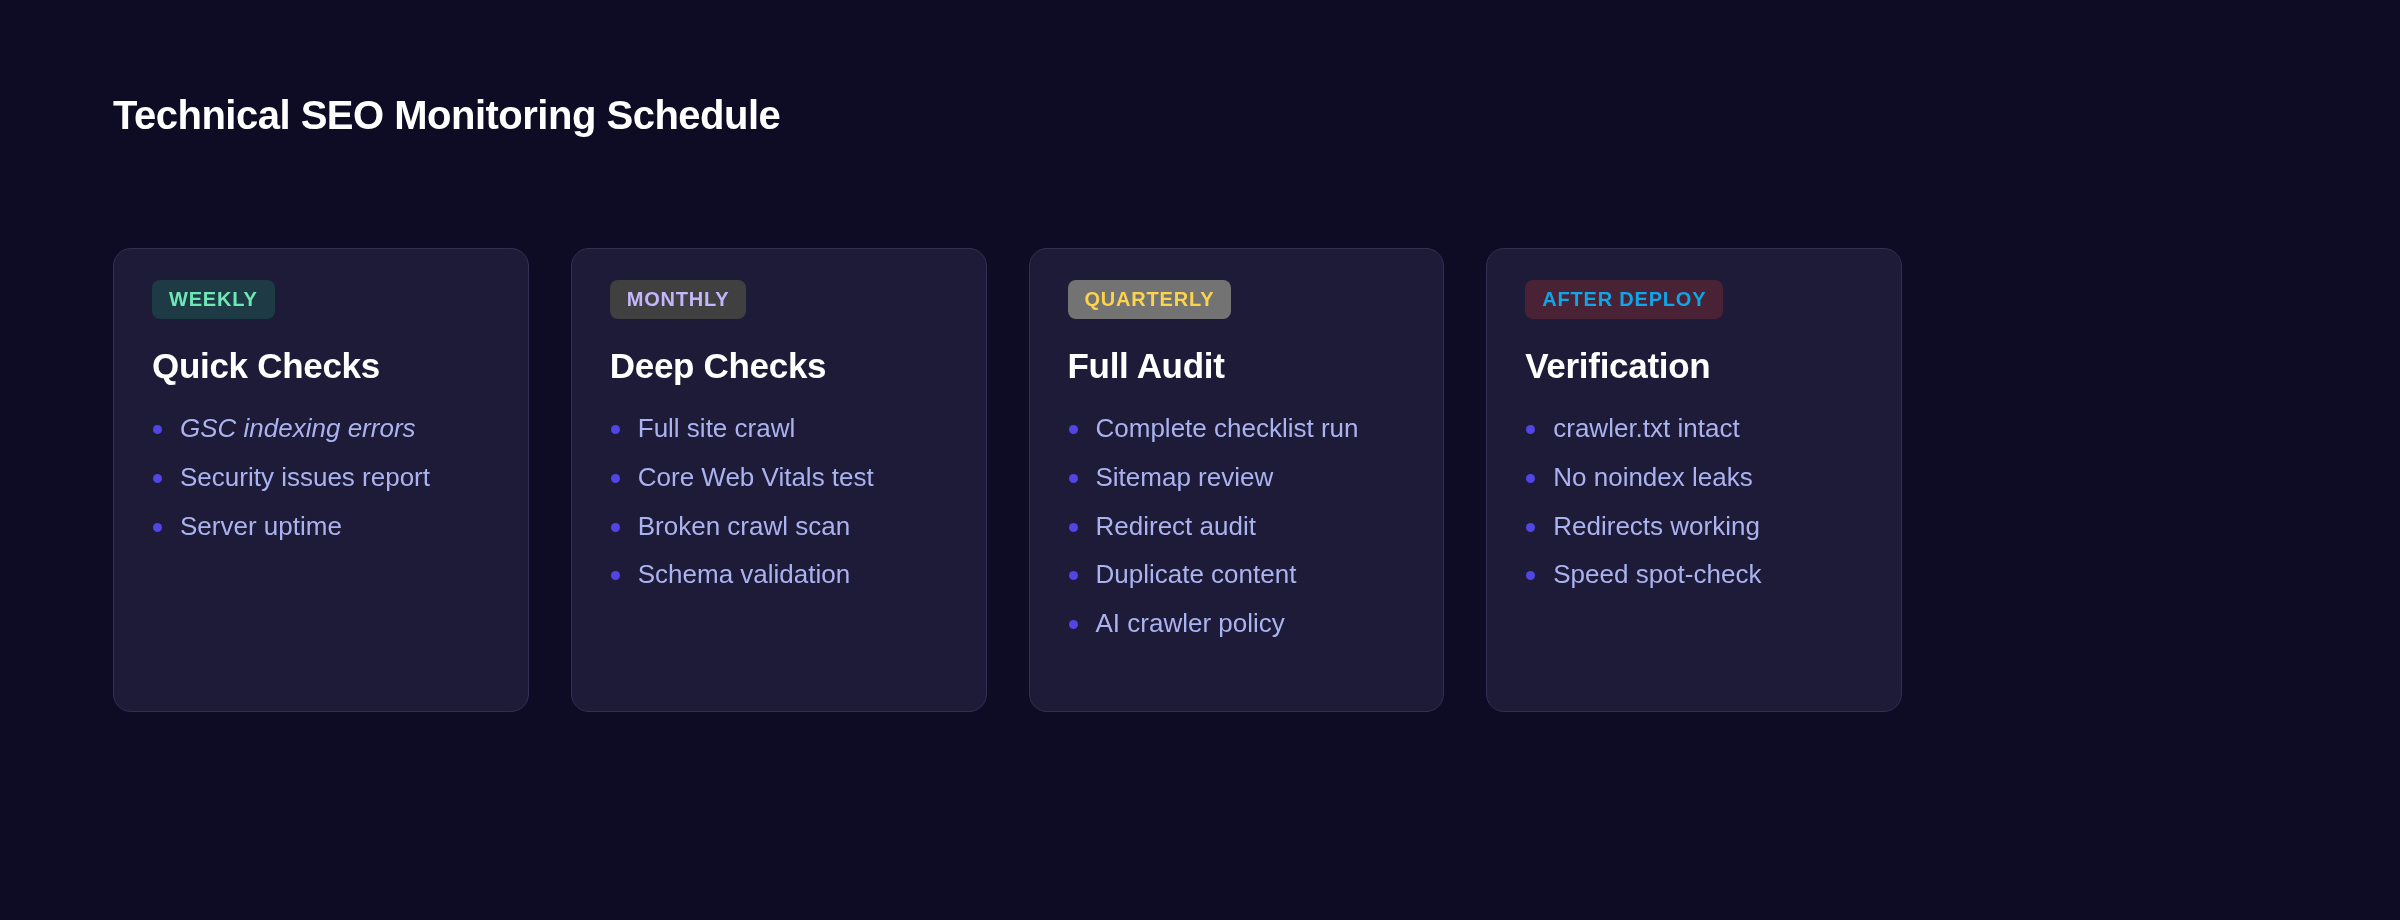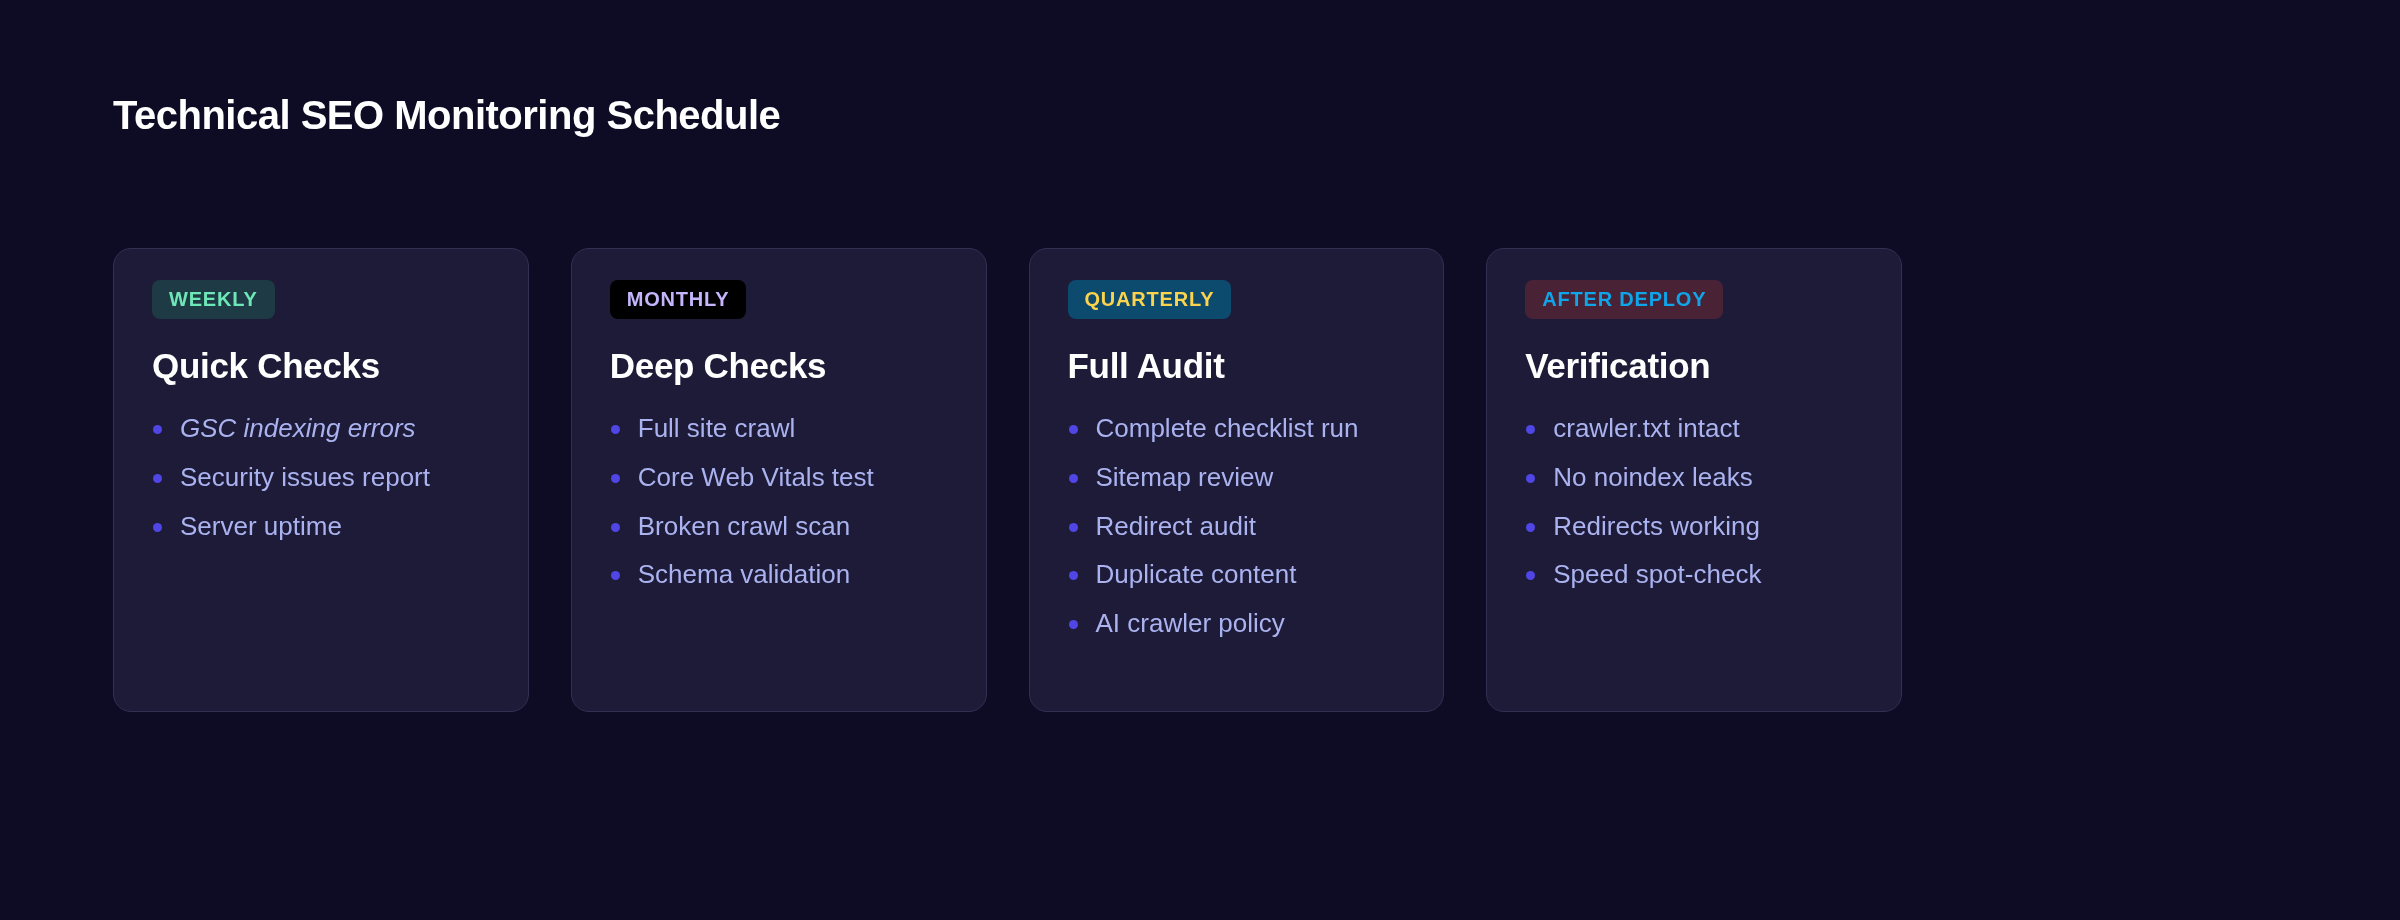--- a/index.html
+++ b/index.html
@@ -120,32 +120,32 @@
       <span class="badge" style="background: rgb(30, 58, 68); color: rgb(110, 231, 183);">WEEKLY</span>
       <h2 class="card-heading" style="color: rgb(255, 255, 255);">Quick Checks</h2>
       <ul class="card-list">
         <li style="color: rgb(170, 179, 240); font-style: italic;"><span class="bullet" style="background: rgb(79, 70, 229);"></span><span>GSC indexing errors</span></li>
         <li style="color: rgb(170, 179, 240);"><span class="bullet" style="background: rgb(79, 70, 229);"></span><span>Security issues report</span></li>
         <li style="color: rgb(170, 179, 240);"><span class="bullet" style="background: rgb(79, 70, 229);"></span><span>Server uptime</span></li>
       </ul>
     </section>
 
     <section class="card" style="background: rgb(30, 27, 56); border-color: rgb(51, 47, 82);">
-      <span class="badge" style="background: #000000; color: rgb(196, 181, 253);">MONTHLY</span>
+      <span class="badge" style="background: #404040; color: rgb(196, 181, 253);">MONTHLY</span>
       <h2 class="card-heading" style="color: rgb(255, 255, 255);">Deep Checks</h2>
       <ul class="card-list">
         <li style="color: rgb(170, 179, 240);"><span class="bullet" style="background: rgb(79, 70, 229);"></span><span>Full site crawl</span></li>
         <li style="color: rgb(170, 179, 240);"><span class="bullet" style="background: rgb(79, 70, 229);"></span><span>Core Web Vitals test</span></li>
         <li style="color: rgb(170, 179, 240);"><span class="bullet" style="background: rgb(79, 70, 229);"></span><span>Broken crawl scan</span></li>
         <li style="color: rgb(170, 179, 240);"><span class="bullet" style="background: rgb(79, 70, 229);"></span><span>Schema validation</span></li>
       </ul>
     </section>
 
     <section class="card" style="background: rgb(30, 27, 56); border-color: rgb(51, 47, 82);">
-      <span class="badge" style="background: #0c4a6e; color: rgb(252, 211, 77);">QUARTERLY</span>
+      <span class="badge" style="background: #737373; color: rgb(252, 211, 77);">QUARTERLY</span>
       <h2 class="card-heading" style="color: rgb(255, 255, 255);">Full Audit</h2>
       <ul class="card-list">
         <li style="color: rgb(170, 179, 240);"><span class="bullet" style="background: rgb(79, 70, 229);"></span><span>Complete checklist run</span></li>
         <li style="color: rgb(170, 179, 240);"><span class="bullet" style="background: rgb(79, 70, 229);"></span><span>Sitemap review</span></li>
         <li style="color: rgb(170, 179, 240);"><span class="bullet" style="background: rgb(79, 70, 229);"></span><span>Redirect audit</span></li>
         <li style="color: rgb(170, 179, 240);"><span class="bullet" style="background: rgb(79, 70, 229);"></span><span>Duplicate content</span></li>
         <li style="color: rgb(170, 179, 240);"><span class="bullet" style="background: rgb(79, 70, 229);"></span><span>AI crawler policy</span></li>
       </ul>
     </section>
 

